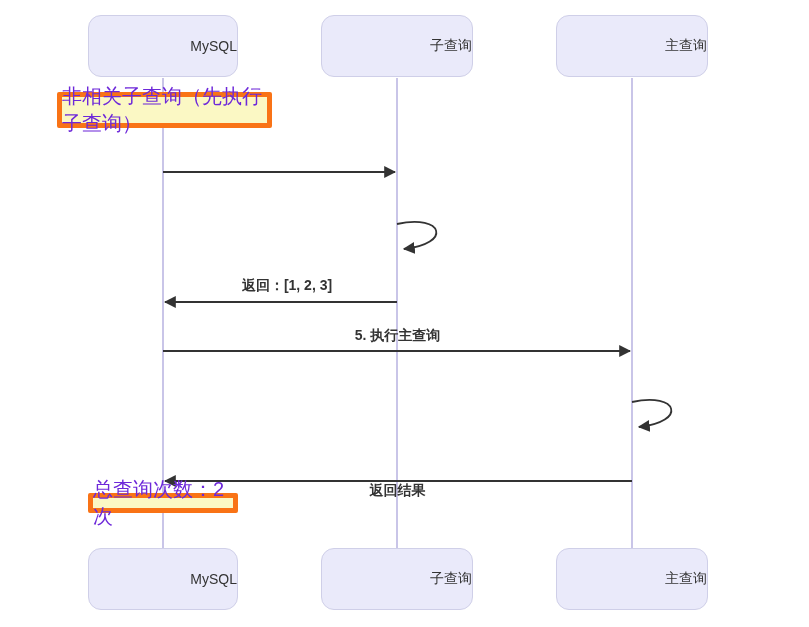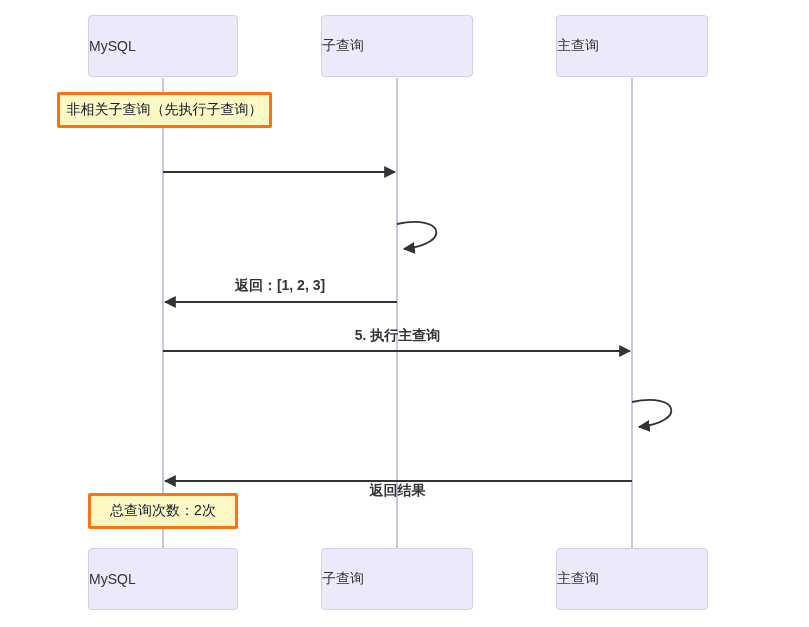--- a/index.html
+++ b/index.html
@@ -19,38 +19,38 @@
     position: absolute;
     left: 0; top: 0;
     width: 809px; height: 627px;
   }
   .actor {
     position: absolute;
     width: 150px;
     height: 62px;
     background: #eaeafa;
     border: 1px solid #cfcfe8;
-    border-radius: 4px;
+    border-radius: 13px;
     display: flex;
     align-items: center;
-    justify-content: flex-start;
+    justify-content: flex-end;
     font-size: 14px;
     color: #333333;
     box-sizing: border-box;
   }
   .note {
     position: absolute;
     background: #fbf8c4;
-    border: 3px solid #f97316;
+    border: 5px solid #f97316;
     border-radius: 2px;
     display: flex;
     align-items: center;
     justify-content: center;
-    font-size: 14px;
-    color: #0f172a;
+    font-size: 20px;
+    color: #6d28d9;
     box-sizing: border-box;
   }
   .msg {
     position: absolute;
     text-align: center;
     font-size: 14px;
     font-weight: bold;
     color: #333333;
     line-height: 18px;
     white-space: nowrap;
@@ -86,25 +86,25 @@
   <div class="actor" style="left:321px; top:15px; width:152px;">
     <span>子查询</span>
   </div>
   <div class="actor" style="left:556px; top:15px; width:152px;">
     <span>主查询</span>
   </div>
 
   <div class="note" style="left:57px; top:92px; width:215px; height:36px;">
     <span>非相关子查询（先执行子查询）</span>
   </div>
-  <div class="note" style="left:88px; top:493px; width:150px; height:36px;">
+  <div class="note" style="left:88px; top:493px; width:150px; height:20px;">
     <span>总查询次数：2次</span>
   </div>
 
-  <div class="msg" style="left:163px; top:276px; width:234px;">返回：[1, 2, 3]</div>
+  <div class="msg" style="left:170px; top:276px; width:234px;">返回：[1, 2, 3]</div>
   <div class="msg" style="left:163px; top:326px; width:469px;">5. 执行主查询</div>
   <div class="msg" style="left:163px; top:453px; width:469px;margin-top:28px;">返回结果</div>
 
   <div class="actor" style="left:88px; top:548px;">
     <span>MySQL</span>
   </div>
   <div class="actor" style="left:321px; top:548px; width:152px;">
     <span>子查询</span>
   </div>
   <div class="actor" style="left:556px; top:548px; width:152px;">

